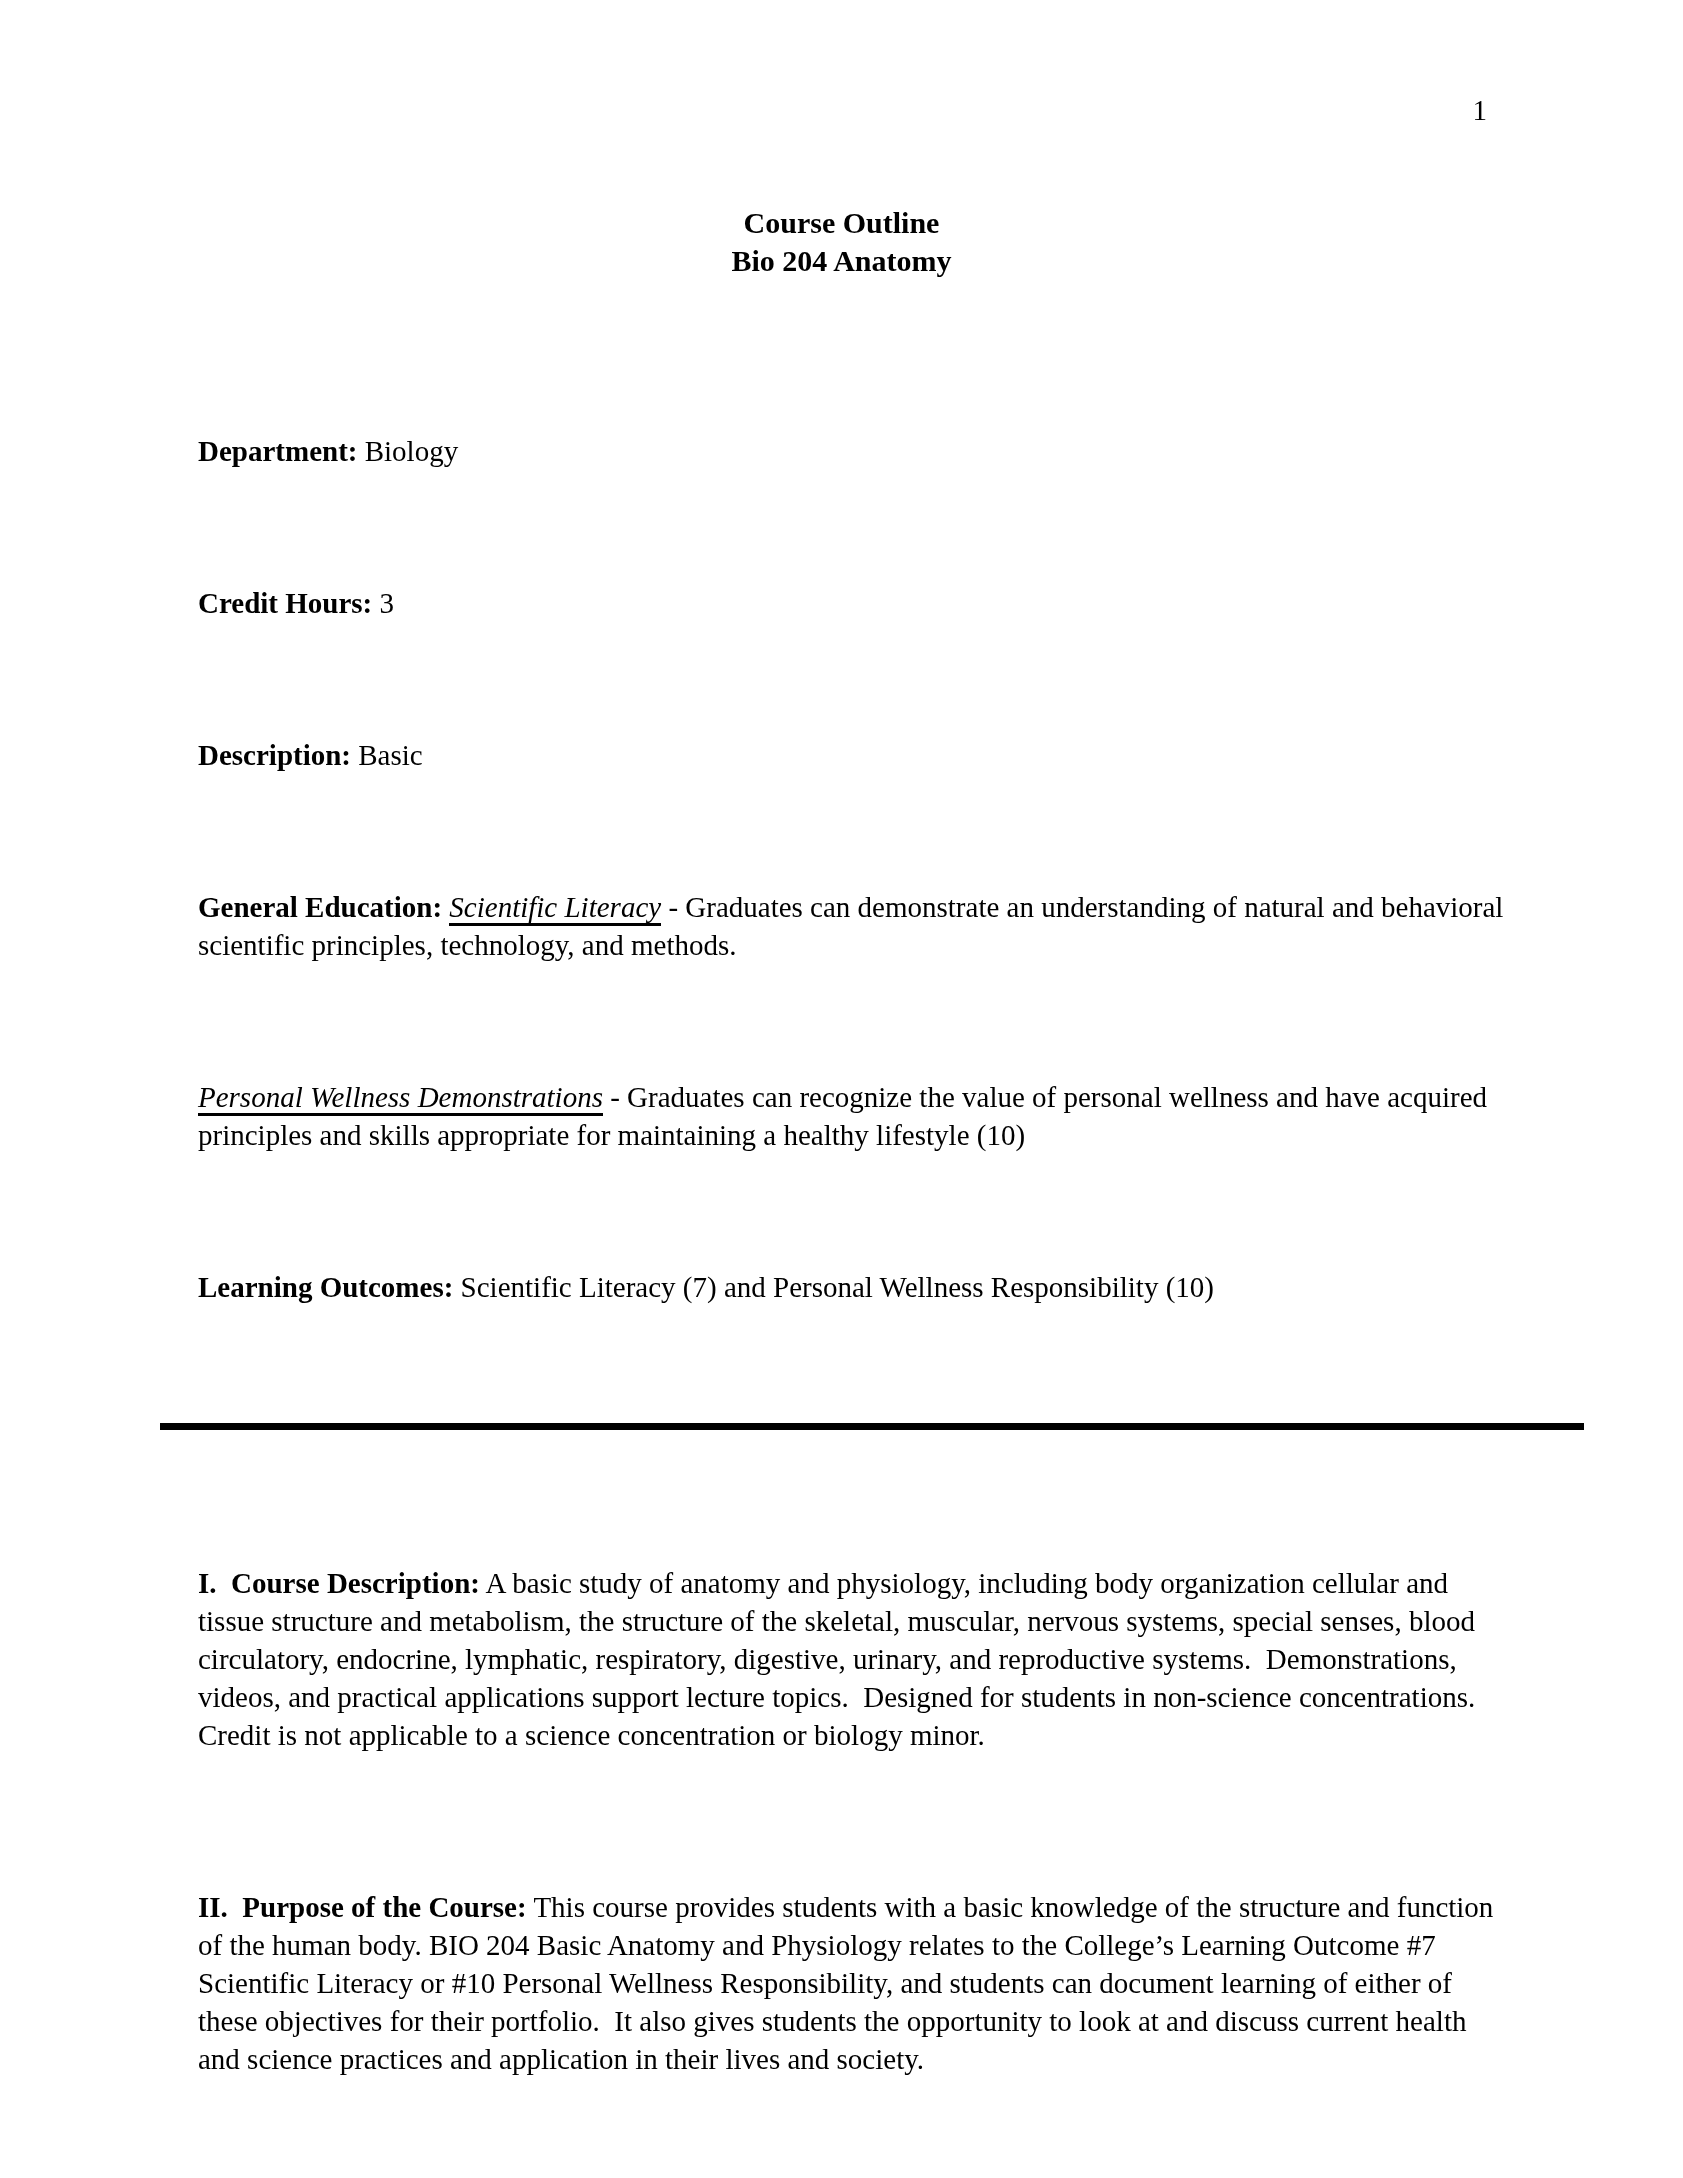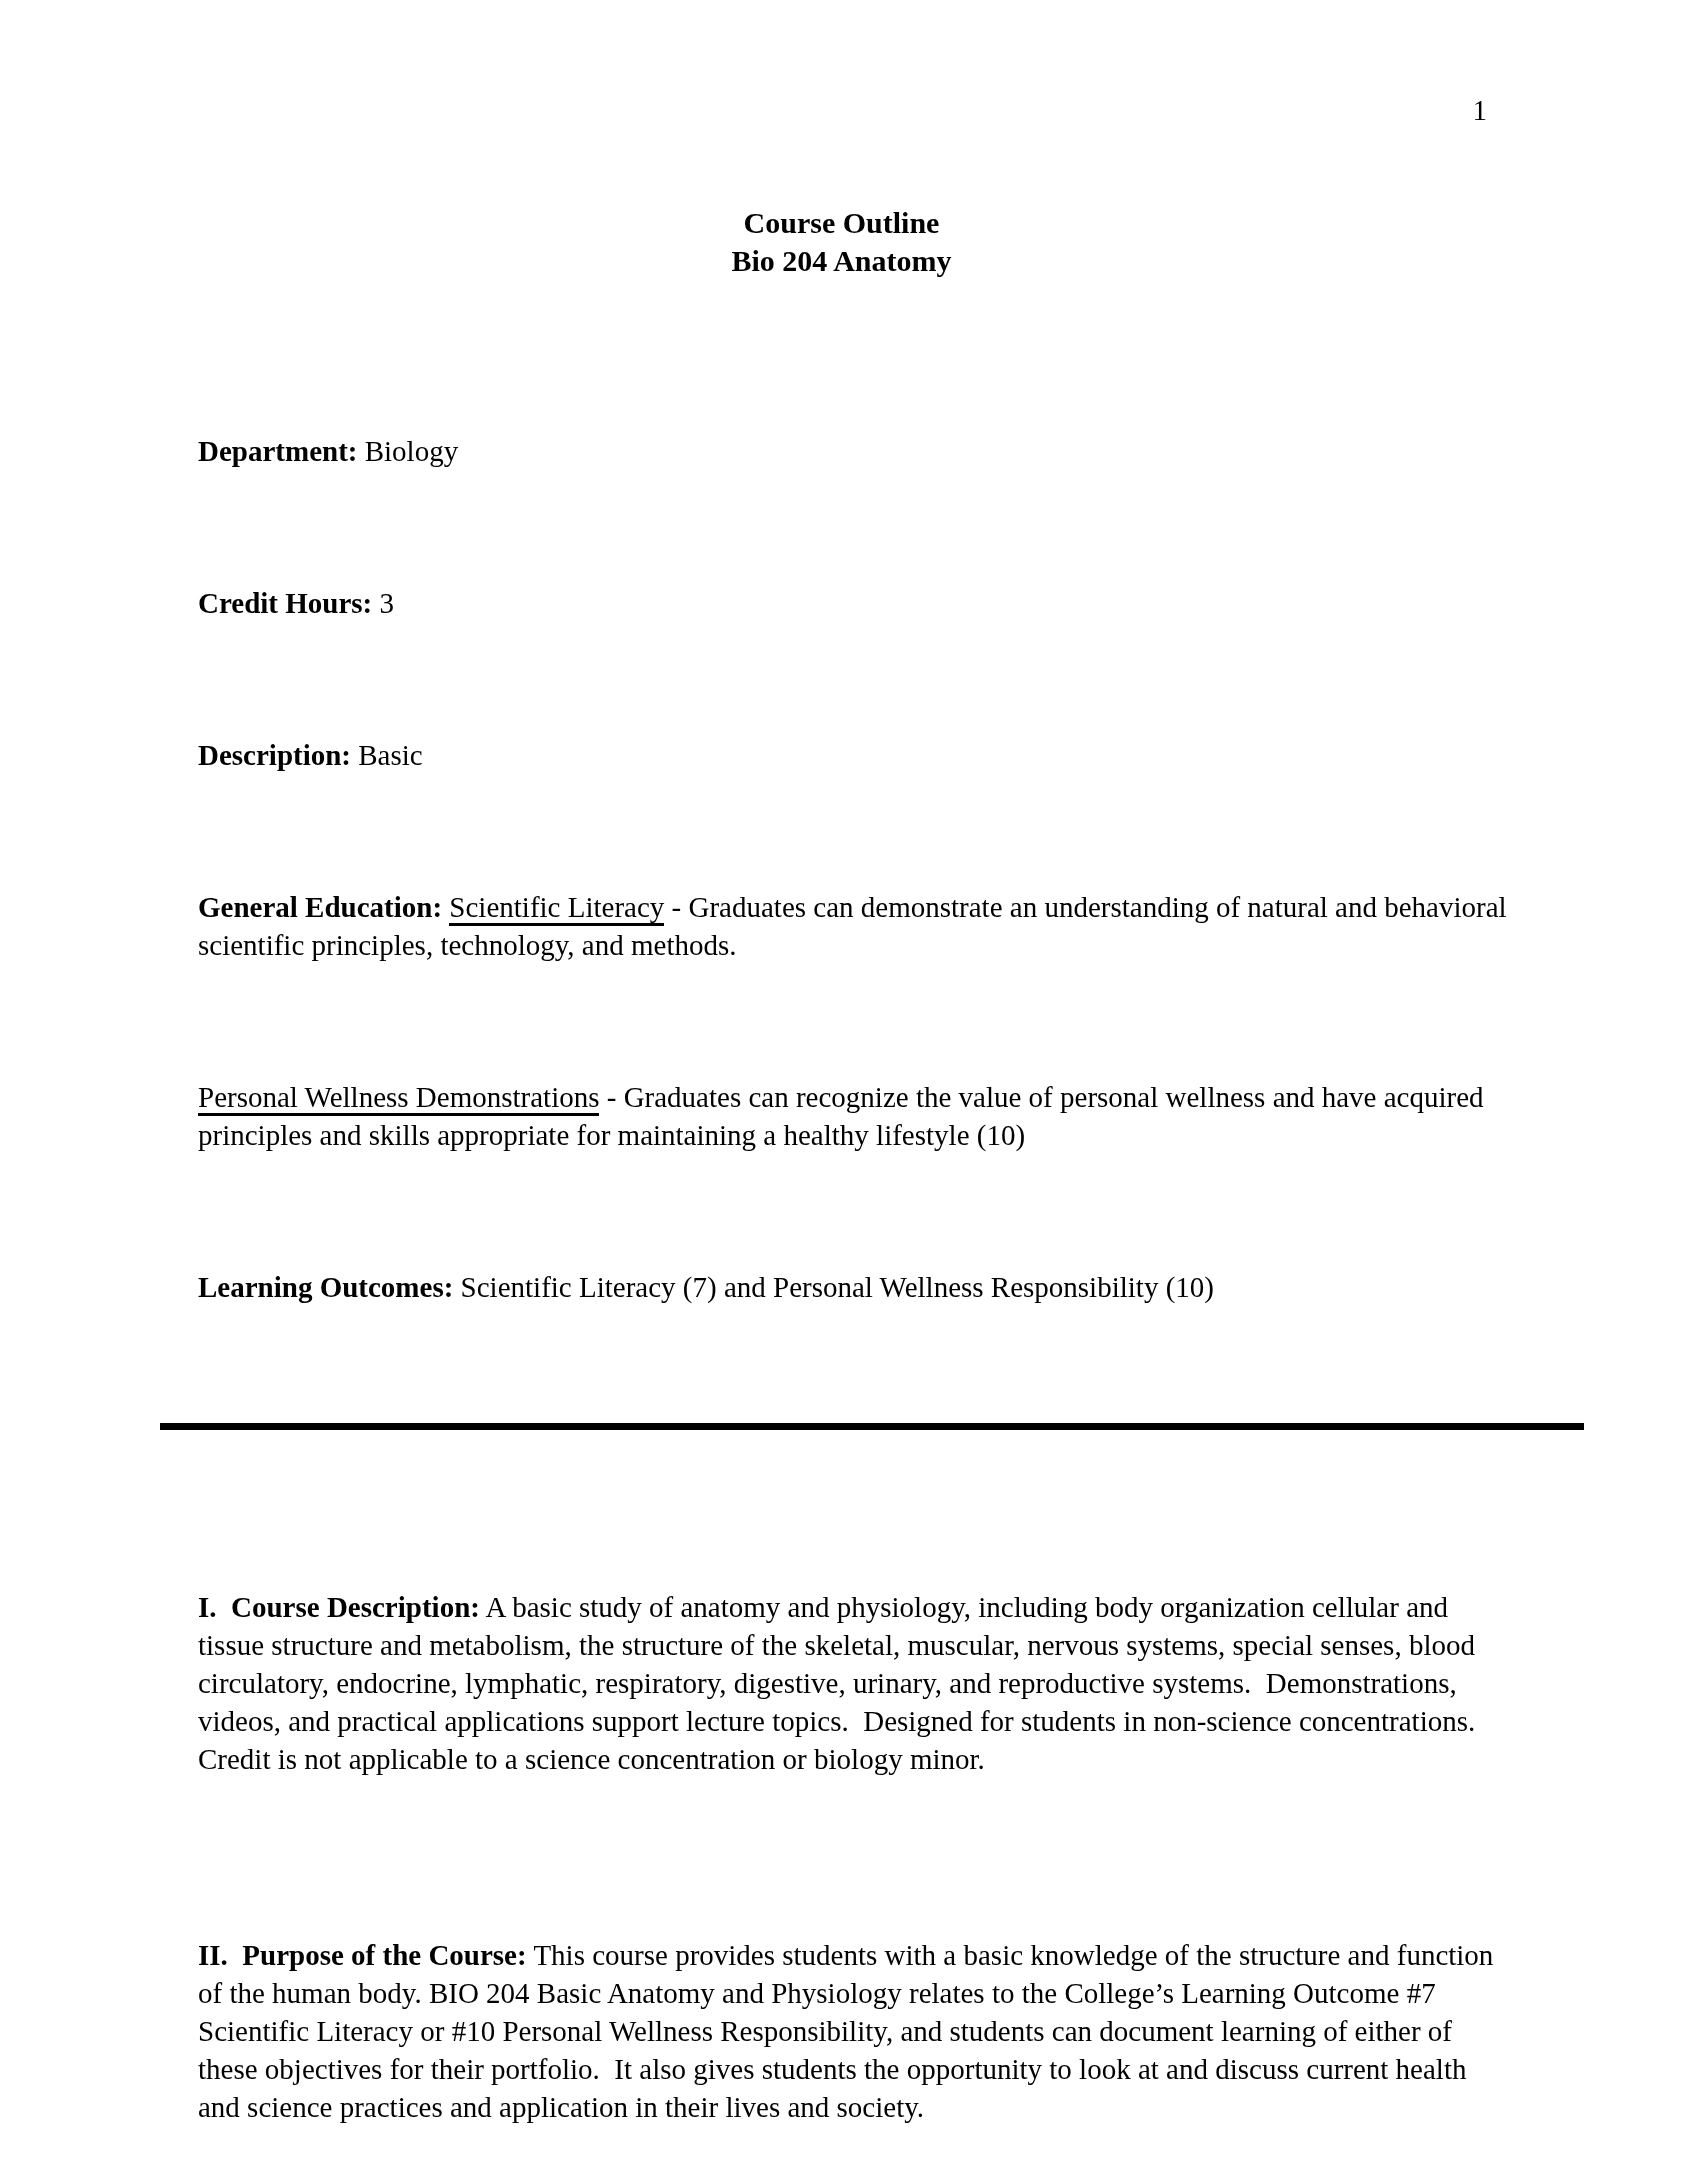--- a/index.html
+++ b/index.html
@@ -27,30 +27,30 @@
     text-align: center;
     font-weight: bold;
     font-size: 30px;
   }
   .content {
     margin: 38px 168px 0 198px;
     white-space: pre-wrap;
     text-align: left;
   }
   b, .bold { font-weight: bold; }
-  .u-thin { border-bottom: 3px solid #000; }
+  .u-thin { border-bottom: 3px solid #000; font-style: italic; }
   .rule {
     position: relative;
     left: -38px;
     width: 1424px;
     height: 7px;
     background: #000;
     margin-top: 3px;
   }
-  .para { margin-top: 44px; }
+  .para { margin-top: 20px; }
 </style>
 </head>
 <body>
 
 <div class="page">
 
   <div class="page-number">1</div>
 
   <div class="title-block">
     <div>Course Outline</div>

